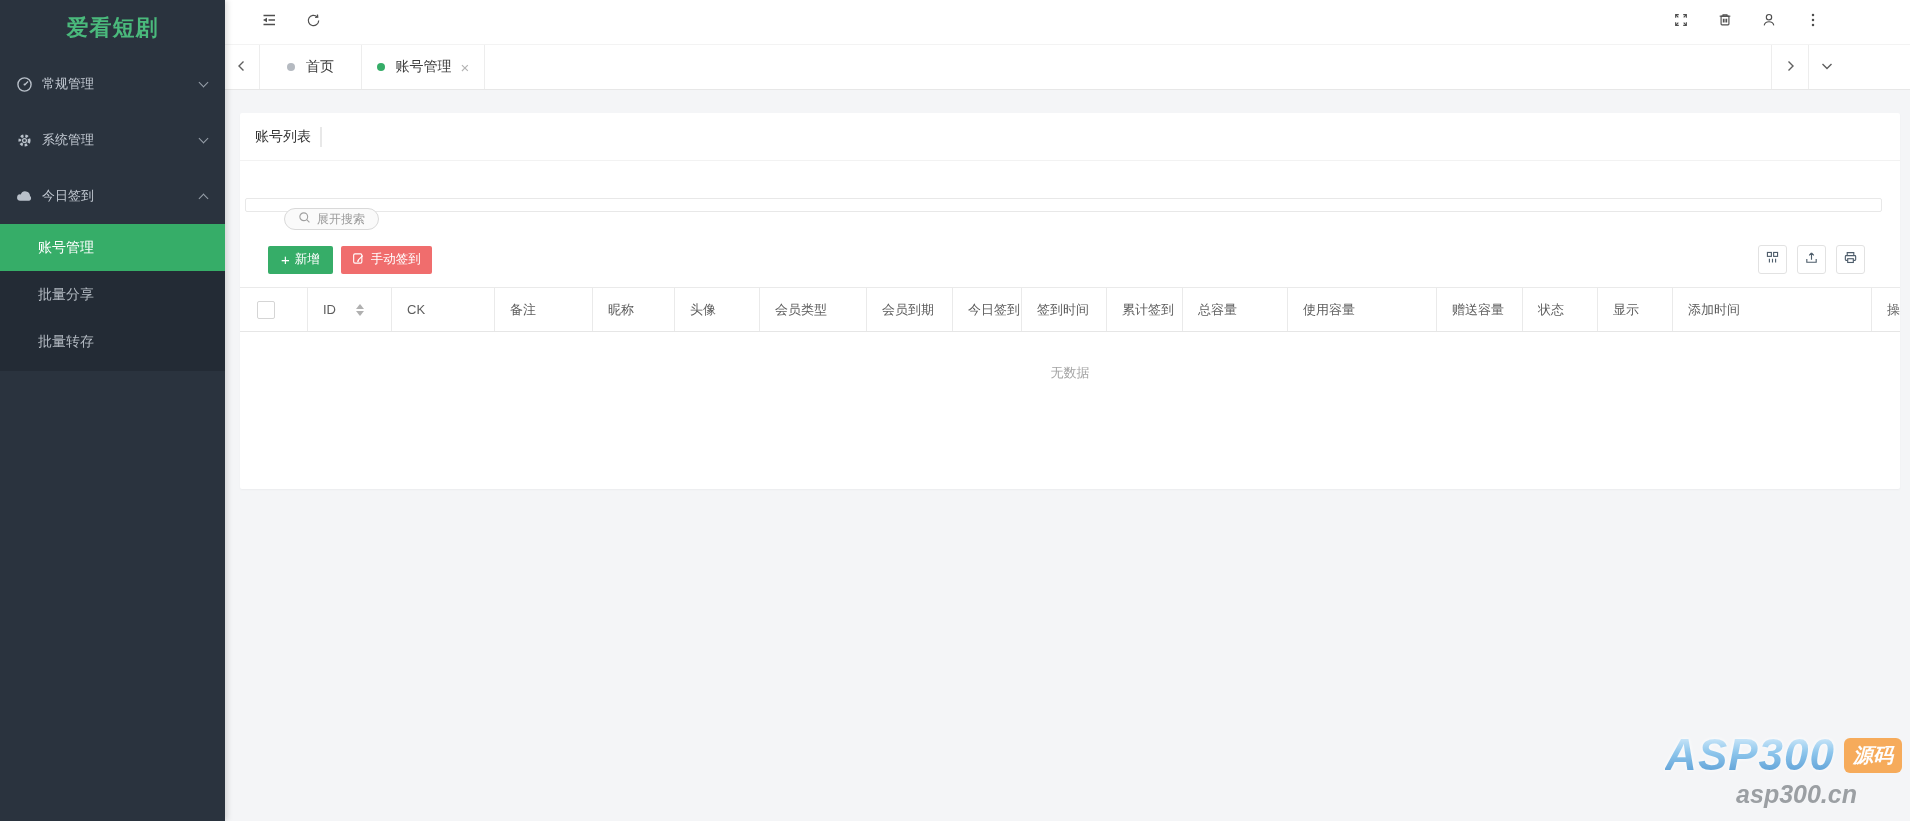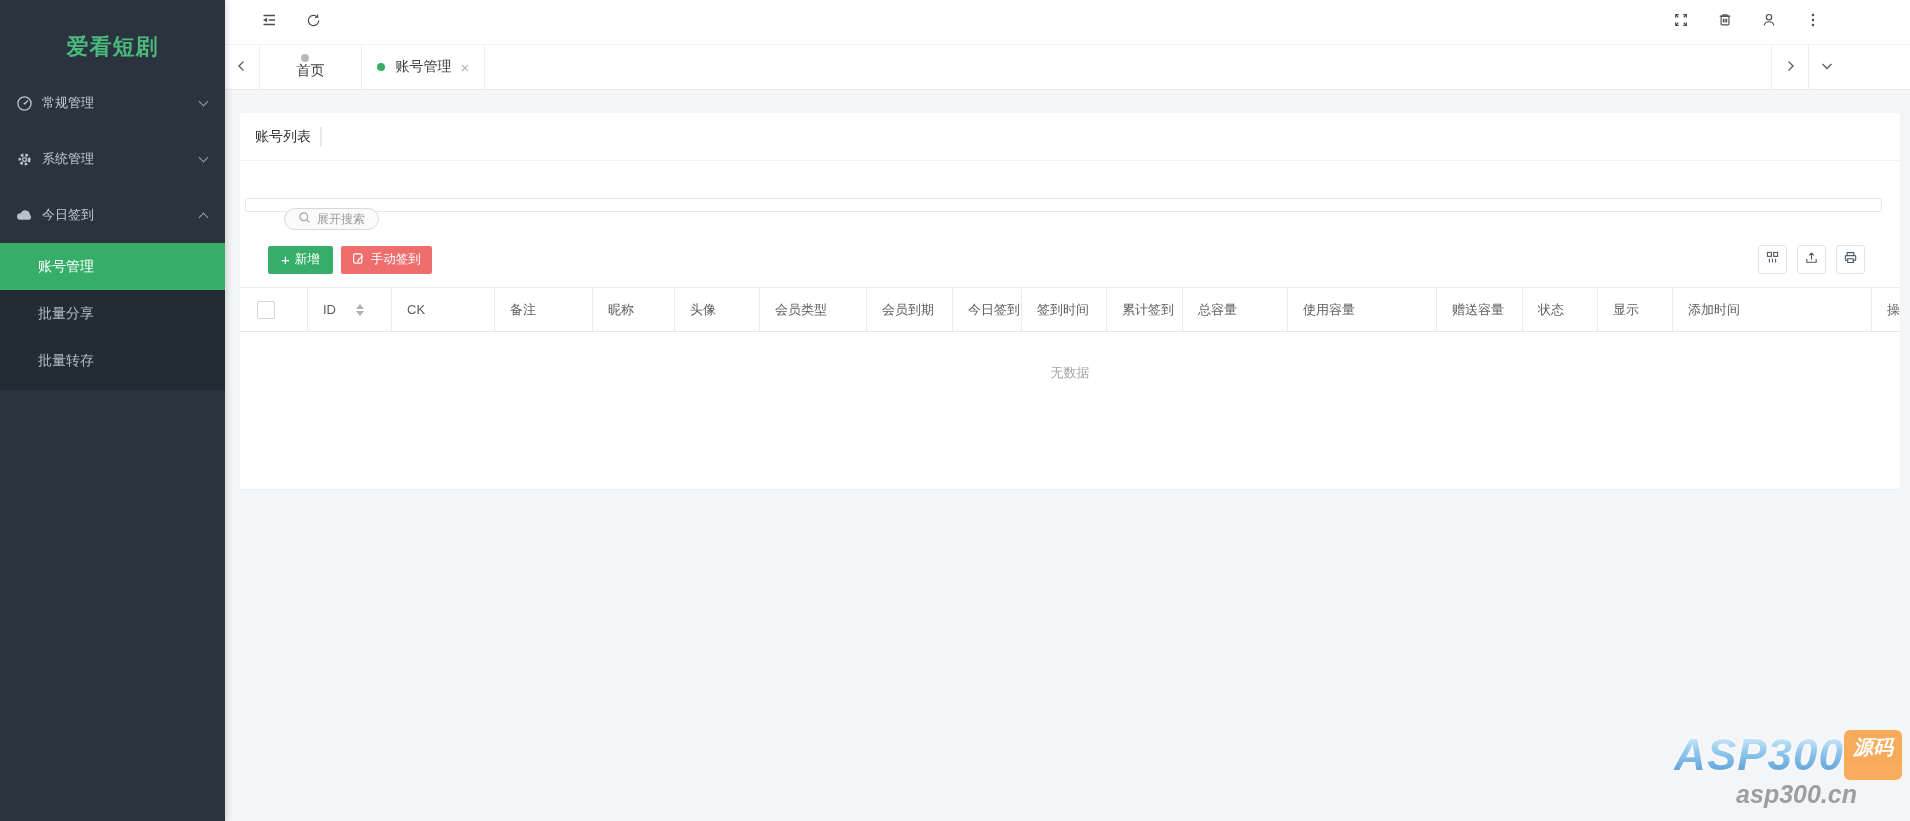--- a/index.html
+++ b/index.html
@@ -3,21 +3,21 @@
 <meta charset="utf-8">
 <style>
   * { margin:0; padding:0; box-sizing:border-box; }
   html,body { width:1910px; height:821px; overflow:hidden;
     font-family:"Liberation Sans","DejaVu Sans",sans-serif; background:#f4f5f7; position:relative; }
 
   
   .sidebar { position:absolute; left:0; top:0; width:225px; height:821px; background:#2a333e;
     z-index:3; box-shadow:2px 0 6px rgba(0,0,0,.15); }
   .logo { height:56px; display:flex; align-items:center; justify-content:center;
-    color:#4aba7c; font-size:22px; font-weight:bold; letter-spacing:1px;margin-top:19px; }
+    color:#4aba7c; font-size:22px; font-weight:bold; letter-spacing:1px; }
   .nav-item { height:56px; display:flex; align-items:center; padding:0 18px 0 16px;
     color:#c3cad3; font-size:13px; cursor:pointer; }
   .nav-item .nav-ico { width:17px; height:17px; margin-right:9px; display:flex; align-items:center; }
   .nav-item svg { stroke:#b9c1ca; }
   .nav-label { flex:1; }
   .chev { width:7px; height:7px; border-right:1.5px solid #97a0aa; border-bottom:1.5px solid #97a0aa; }
   .chev.down { transform:rotate(45deg); margin-top:-4px; }
   .chev.up { transform:rotate(-135deg); margin-top:4px; }
   .submenu { background:#232b35; padding-bottom:6px; }
   .sub-item { height:47px; line-height:47px; padding-left:38px; color:#b3bac2; font-size:14px; cursor:pointer; }
@@ -74,21 +74,21 @@
   .checkbox { width:18px; height:18px; border:1px solid #d5d5d5; border-radius:2px; background:#fff; cursor:pointer; }
   .sort { display:flex; flex-direction:column; margin-left:7px; gap:2px; }
   .sort i { display:block; width:0; height:0; border-left:4px solid transparent; border-right:4px solid transparent; }
   .sort .up { border-bottom:5px solid #b0b0b0; }
   .sort .dn { border-top:5px solid #b0b0b0; }
 
   .empty { height:156px; display:flex; justify-content:center; padding-top:32px; color:#a3a3a3; font-size:13px; }
 
   
   .watermark { position:absolute; right:8px; bottom:10px; z-index:5; text-align:right; }
-  .wm-row { display:flex; justify-content:flex-end; }
+  .wm-row { display:flex; align-items:center; justify-content:flex-end; gap:9px; }
   .wm-brand { font-style:italic; font-weight:900; font-size:44px; letter-spacing:1px;
     background:linear-gradient(180deg,#eaf7ff 0%,#8ec6ec 45%,#4f94cf 100%);
     -webkit-background-clip:text; background-clip:text; color:transparent;
     filter:drop-shadow(0 0 2px rgba(255,255,255,.95)); }
   .wm-badge { background:#f7a54e; color:#fff; font-style:italic; font-weight:bold; font-size:20px;
     padding:4px 9px; border-radius:6px; opacity:.92; }
   .wm-site { font-style:italic; font-weight:bold; font-size:25px; color:#9b9fa3; margin:0 45px 2px 0; }
 </style>
 </head>
 <body>
@@ -197,21 +197,21 @@
   </div>
 
   <div class="tabbar">
     <div class="tab-nav tab-prev">
       <span>
         <svg width="12" height="12" viewBox="0 0 12 12">
             <polyline points="7.5,1.5 3,6 7.5,10.5"></polyline>
           </svg>
       </span>
     </div>
-    <div class="tab" style="width:102px;flex-direction:column;">
+    <div class="tab" style="width:102px;">
       <span class="dot" style="background:#b5bac1;"></span>
       <span>首页</span>
     </div>
     <div class="tab" style="width:123px;">
       <span class="dot" style="background:#36ad68;"></span>
       <span>账号管理</span>
       <span class="close">×</span>
     </div>
     <div class="tab-right">
       <div class="tab-nav">

